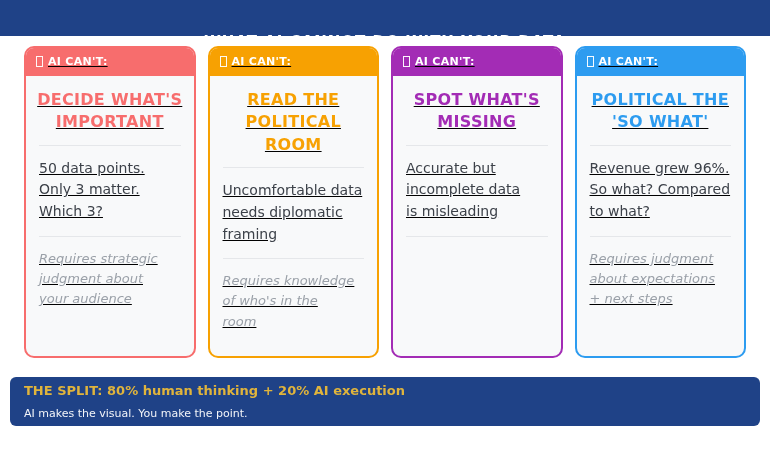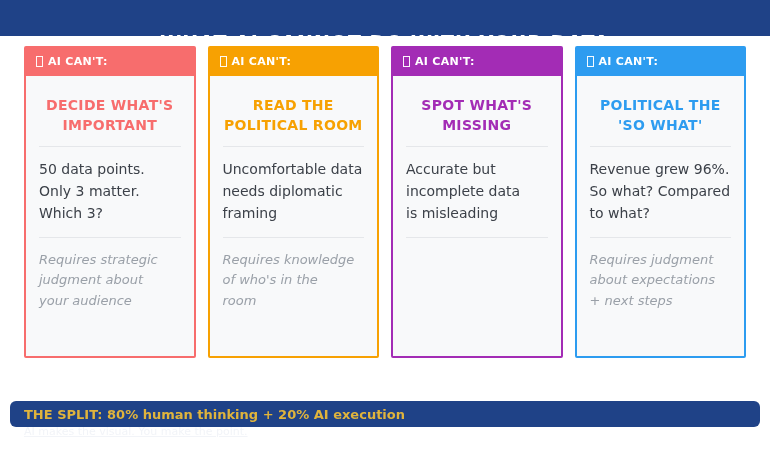--- a/index.html
+++ b/index.html
@@ -8,40 +8,41 @@
 
   .title-bar {
     height: 36px;
     background: var(--accent, #1F4287);
     display: flex;
     align-items: center;
     justify-content: center;
   }
   .title-bar h1 {
     color: #ffffff;
-    font-size: 19px;
+    font-size: 15px;
     font-weight: bold;
     letter-spacing: 1px;
     white-space: nowrap;
     margin-top: 48px;
   }
 
   .cards-row {
     margin-top: 10px;
     padding: 0 24px;
     display: flex;
     gap: 12px;
   }
   .card {
     flex: 1 1 0;
     height: 312px;
     background: #F8F9FA;
     border: 2px solid var(--accent, #888);
-    border-radius: 2px;
+    border-radius: 10px;
     overflow: hidden;
+    text-decoration: underline;
   }
   .card-header {
     background: var(--accent, #888);
     color: #ffffff;
     font-size: 11px;
     font-weight: bold;
     padding: 7px 10px 8px 10px;
     display: flex;
     align-items: center;
     gap: 5px;
@@ -49,28 +50,27 @@
   }
   .tofu {
     display: inline-block;
     width: 7px;
     height: 11px;
     border: 1px solid rgba(255,255,255,0.95);
     flex: 0 0 auto;
   }
   .card-heading {
     color: var(--accent, #444);
-    font-size: 14px;
+    font-size: 16px;
     font-weight: bold;
     text-align: center;
     line-height: 1.4;
     padding: 13px 8px 11px 8px;
     letter-spacing: 0.3px;
     white-space: pre-line;
-    margin-top: 7px;
   }
   .divider {
     border: none;
     border-top: 1px solid #E5E7EA;
     margin: 0 13px;
   }
   .card-body {
     font-size: 14px;
     color: #3C4149;
     line-height: 1.55;
@@ -83,37 +83,36 @@
     color: #9AA0A8;
     line-height: 1.55;
     padding: 12px 13px;
     white-space: pre-line;
   }
 
   .footer-bar {
     position: absolute;
     left: 10px;
     right: 10px;
-    top: 401px;
-    height: 26px;
+    top: 377px;
+    height: 49px;
     background: var(--accent, #1F4287);
     border-radius: 6px;
     padding: 6px 14px;
   }
   .footer-headline {
     font-size: 13px;
     font-weight: bold;
     white-space: nowrap;
   }
   .footer-subline {
     font-size: 11px;
     color: #F2F4F8;
-    margin-top: 3px;
+    margin-top: 9px;
     white-space: nowrap;
-    text-decoration: underline;
   }
 </style>
 </head>
 <body>
 
 <header class="title-bar" style="--accent: #1F4287;">
   <h1>WHAT AI CANNOT DO WITH YOUR DATA</h1>
 </header>
 
 <main class="cards-row">

